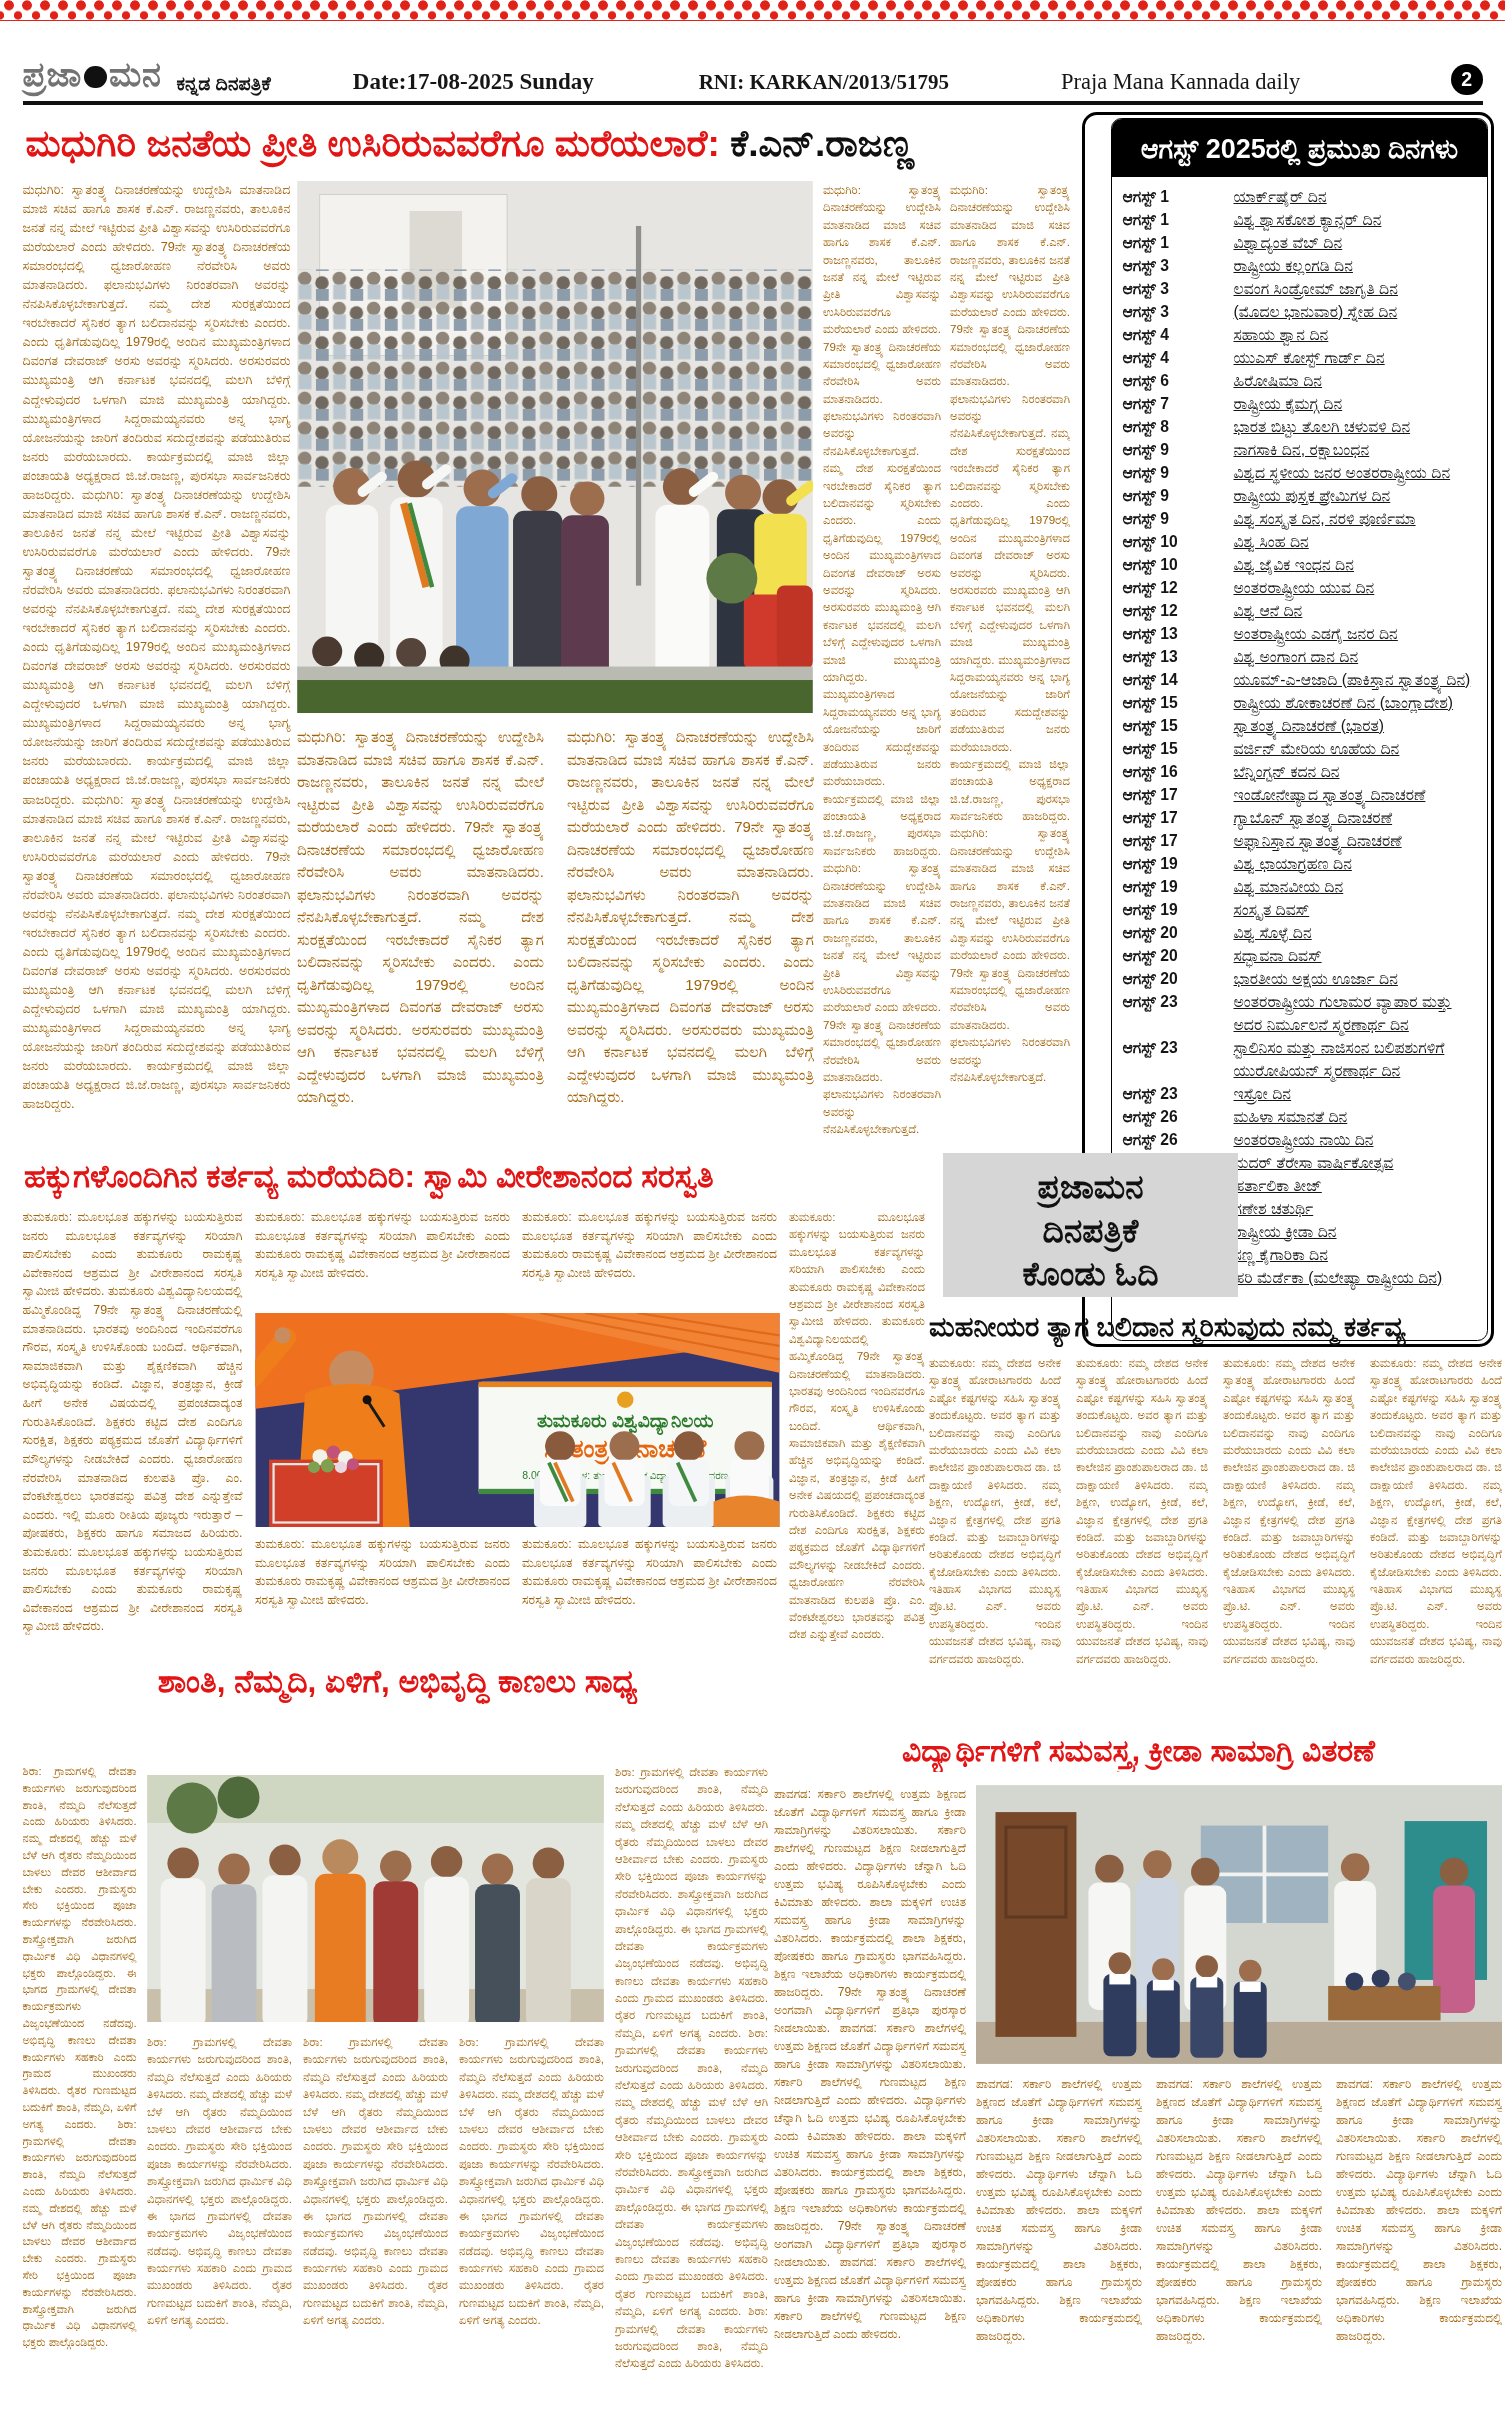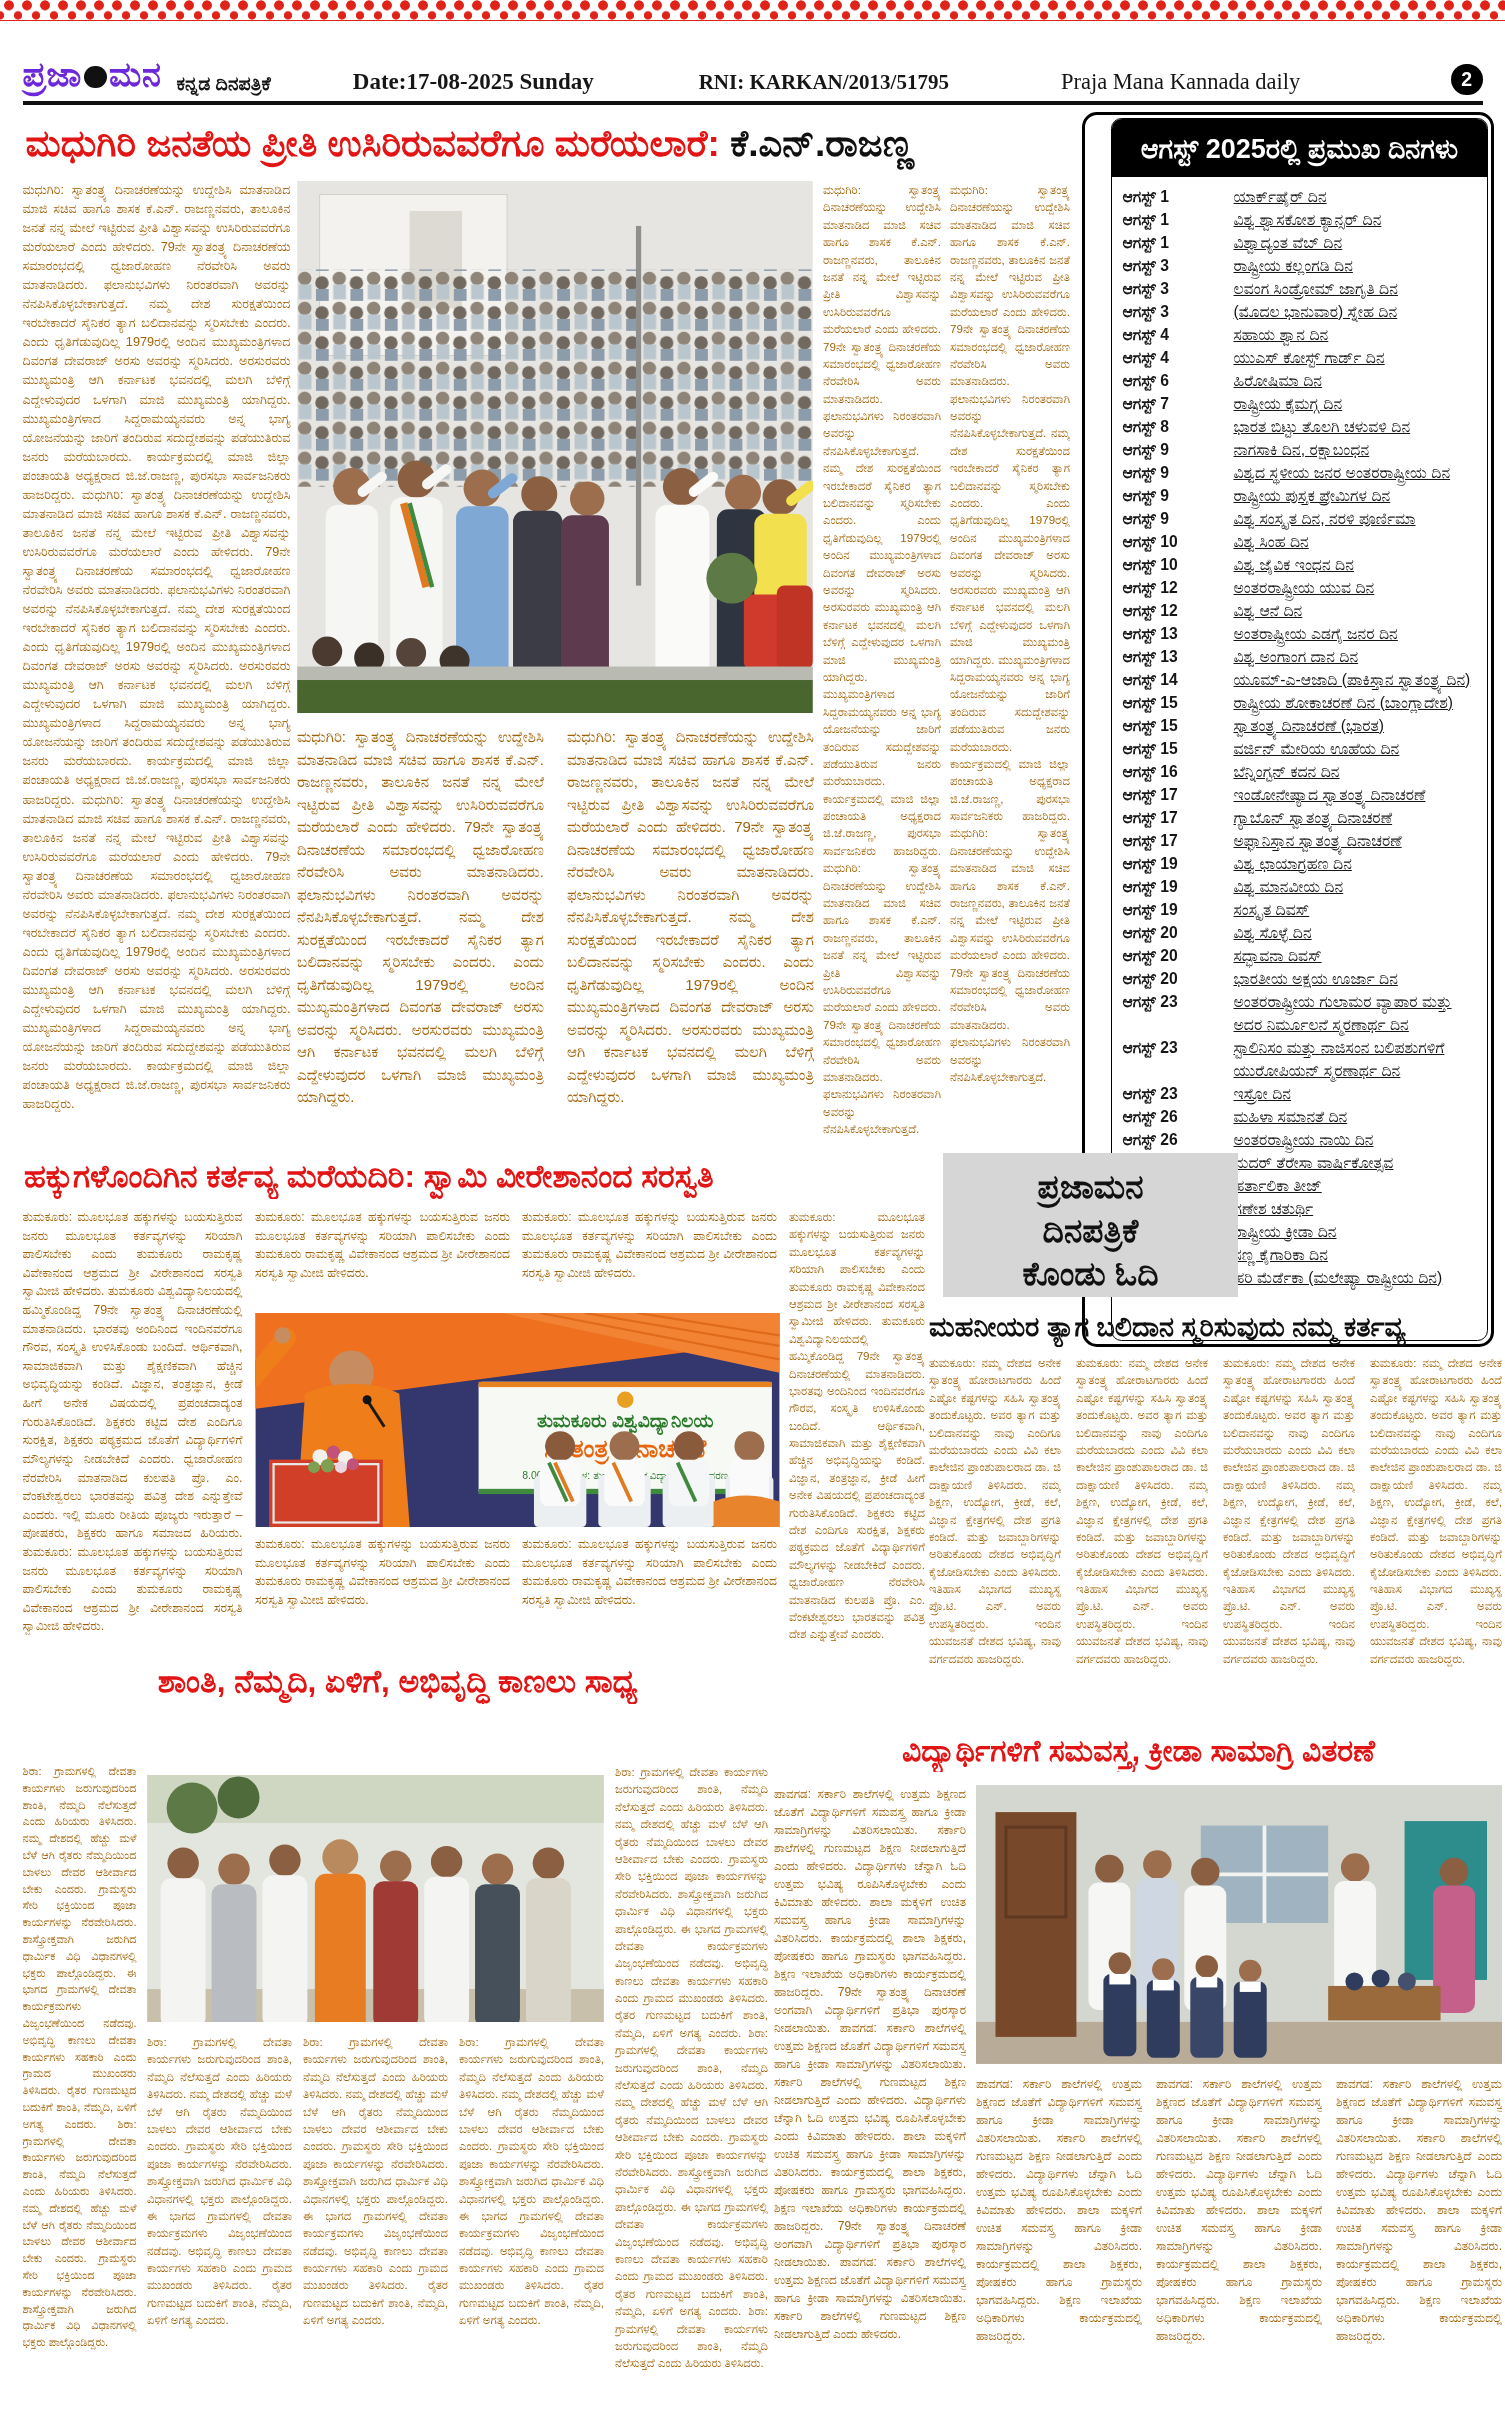--- a/index.html
+++ b/index.html
@@ -9,21 +9,21 @@
   .col{position:absolute;overflow:hidden;text-align:justify;color:#a16207;line-height:1.5;}
   .hl-red{color:#e21414;font-weight:bold;white-space:nowrap;overflow:hidden;}
   .hl-black{color:#101010;font-weight:bold;white-space:nowrap;overflow:hidden;}
   .top-border{background-color:#fff;
     background-image:
       radial-gradient(circle at 9px 5.2px,#e02318 4.5px,rgba(0,0,0,0) 5.2px),
       radial-gradient(circle at 0px 15px,#e02318 3.7px,rgba(0,0,0,0) 4.5px),
       radial-gradient(circle at 18px 15px,#e02318 3.7px,rgba(0,0,0,0) 4.5px);
     background-size:18px 19.5px;border-bottom:1.5px solid #e02318;}
   .header{display:flex;align-items:flex-end;border-bottom:4.5px solid #111;padding-bottom:6px;box-sizing:border-box;}
-  .logo{font-size:34px;font-weight:bold;color:#6d28d9;letter-spacing:0.7px;white-space:nowrap;}
+  .logo{font-size:34px;font-weight:bold;color:#737373;letter-spacing:0.7px;white-space:nowrap;}
   .emblem{display:inline-block;width:22.5px;height:22.5px;border-radius:50%;background:#111;vertical-align:middle;margin:0 2.2px;}
   .tagline{font-size:19px;font-weight:bold;margin-left:15px;white-space:nowrap;text-align:center;}
   .hdate{font-family:"Liberation Serif",serif;font-size:23px;font-weight:bold;margin-left:82px;white-space:nowrap;}
   .hrni{font-family:"Liberation Serif",serif;font-size:21px;font-weight:bold;margin-left:105px;white-space:nowrap;margin-top:35px;}
   .hmast{font-family:"Liberation Serif",serif;font-size:22.5px;margin-left:112px;white-space:nowrap;}
   .pgnum{margin-left:auto;width:31.5px;height:31.5px;border-radius:50%;background:#000;color:#fff;
          text-align:center;line-height:31.5px;font-weight:bold;font-size:19.5px;}
   .sidebar{box-sizing:border-box;border:3px solid #000;border-radius:15px;padding:3px;background:#fff;}
   .sidebar-inner{box-sizing:border-box;border:1.5px solid #000;border-radius:10.5px;height:100%;overflow:hidden;}
   .sidebar-title{background:#000;color:#fff;font-weight:bold;font-size:27px;text-align:center;

